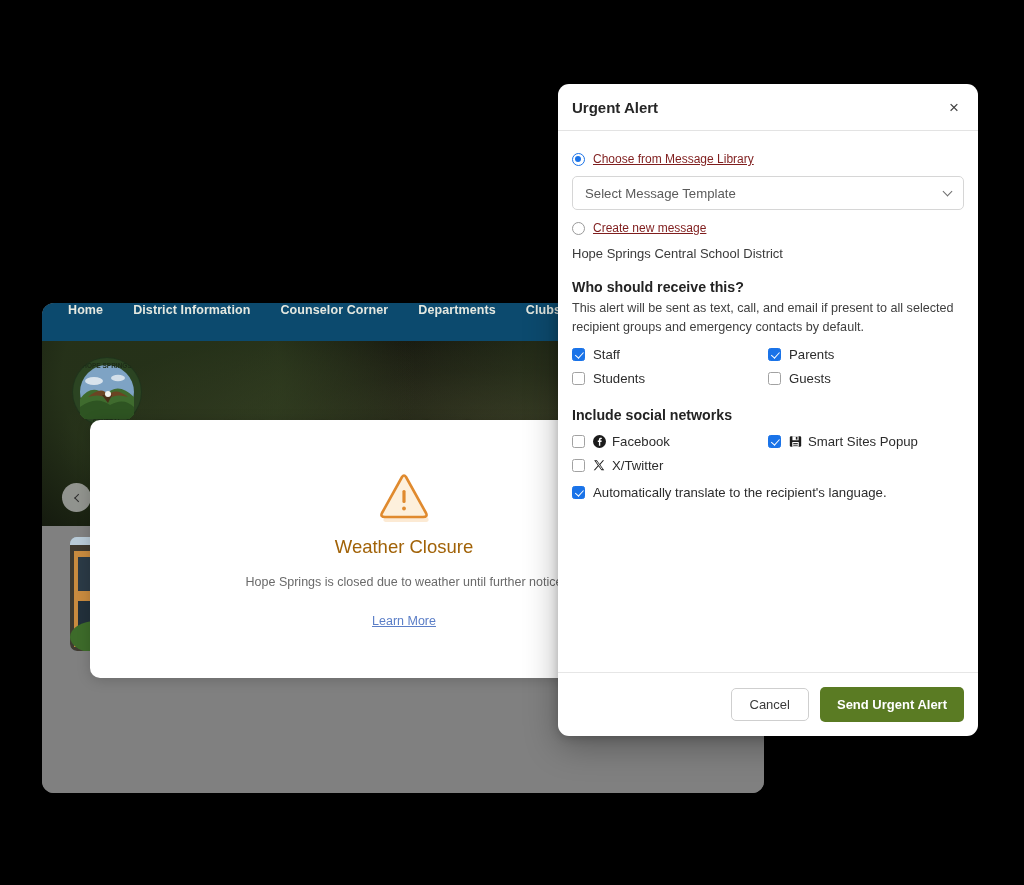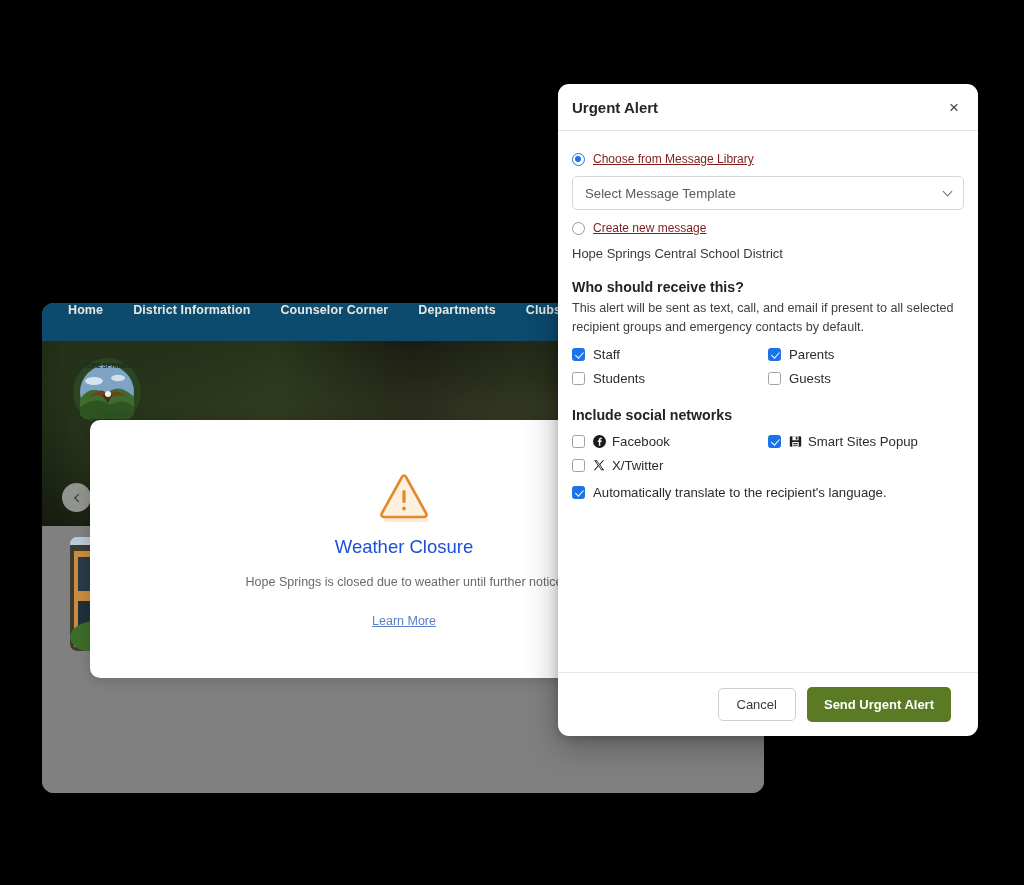--- a/index.html
+++ b/index.html
@@ -124,21 +124,21 @@
     box-shadow: 0 2px 14px rgba(0,0,0,.18);
     display: flex;
     flex-direction: column;
     align-items: center;
     padding-top: 52px;
   }
   #weather-icon { width: 58px; height: 52px; }
   #weather-title {
     margin-top: 12px;
     font-size: 18.5px;
-    color: #1d4ed8;
+    color: #a16207;
     font-weight: normal;
   }
   #weather-desc {
     margin-top: 17px;
     font-size: 12.5px;
     color: #6a6a6a;
     text-align: center;
   }
   #weather-link {
     margin-top: 25px;
@@ -221,21 +221,21 @@
     padding: 21px 14px 10px 14px;
     overflow: hidden;
   }
   #modal-foot {
     flex: 0 0 64px;
     border-top: 1px solid #e6e6e6;
     display: flex;
     align-items: center;
     justify-content: flex-end;
     gap: 11px;
-    padding: 0 27px;
+    padding: 0 14px;
   }
   .btn-cancel {
     border: 1px solid #cfcfcf;
     background: #fff;
     color: #3a3a3a;
     font-size: 13px;
     padding: 8px 18px;
     border-radius: 5px;
     cursor: pointer;
     font-family: inherit;

